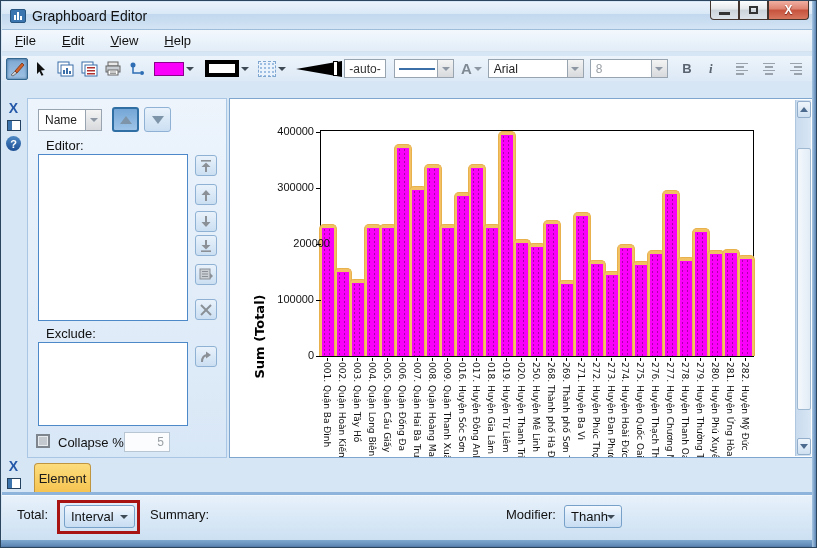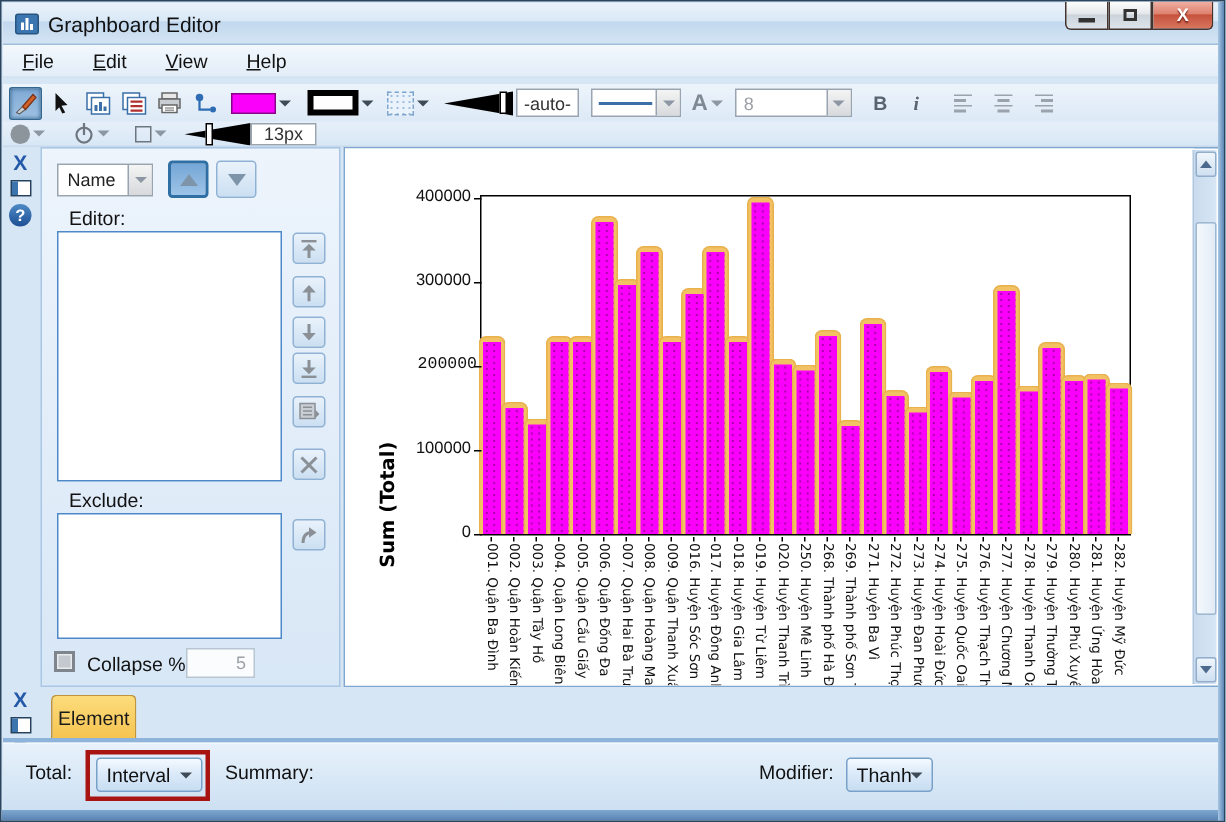--- a/index.html
+++ b/index.html
@@ -186,20 +186,26 @@
           <line x1="0" y1="2" x2="36" y2="2" stroke="#3A6FA8" stroke-width="2"></line>
         </svg>
       <span class="cbtn">
           <span class="dd-arrow gray" style="margin:0;"></span>
         </span>
     </div>
     <div class="tbtn" style="margin-left:6px;">
       <span style="font-size:15px;font-weight:bold;color:#7E8994;">A</span>
       <span class="dd-arrow gray"></span>
     </div>
+    <div class="combo-classic" style="width:96px;margin-left:4px;padding-left:5px;">
+      <span>Arial</span>
+      <span class="cbtn">
+          <span class="dd-arrow gray" style="margin:0;"></span>
+        </span>
+    </div>
     <div class="combo-classic" style="width:78px;margin-left:6px;padding-left:5px;color:#9AA0A6;">
       <span>8</span>
       <span class="cbtn">
           <span class="dd-arrow gray" style="margin:0;"></span>
         </span>
     </div>
     <div class="tbtn" style="margin-left:8px;">
         <span class="glyph-btn" style="font-weight:bold;">B</span>
       </div>
     <div class="tbtn">
@@ -224,46 +230,20 @@
     <div class="tbtn" style="margin-left:4px;">
       <span class="lines-icon" style="align-items:flex-end;">
           <span style="width:12px;"></span>
           <span style="width:8px;"></span>
           <span style="width:12px;"></span>
           <span style="width:8px;"></span>
         </span>
     </div>
   </div>
 
-  <div id="toolbar2">
-    <div class="tbtn" style="margin-left:4px;height:16px;">
-      <span style="width:13px;height:13px;border-radius:50%;background:#8C949C;display:inline-block;"></span>
-      <span class="dd-arrow gray"></span>
-    </div>
-    <div class="tbtn" style="margin-left:16px;height:16px;">
-      <svg width="14" height="14">
-          <circle cx="7" cy="8" r="5" fill="none" stroke="#6E7780" stroke-width="1.5"></circle>
-          <line x1="7" y1="0" x2="7" y2="8" stroke="#6E7780" stroke-width="1.5"></line>
-        </svg>
-      <span class="dd-arrow gray"></span>
-    </div>
-    <div class="tbtn" style="margin-left:14px;height:16px;">
-      <span style="width:11px;height:11px;border:1.5px solid #6E7780;display:inline-block;"></span>
-      <span class="dd-arrow gray"></span>
-    </div>
-    <div class="wedge" style="margin-left:10px;width:44px;height:15px;">
-      <svg width="44" height="15">
-          <polygon points="0,7.5 44,0 44,15" fill="#000"></polygon>
-        </svg>
-      <span class="handle" style="left:14px;top:0;"></span>
-    </div>
-    <div class="auto-box" style="width:44px;height:15px;margin-left:0;">
-      <span>13px</span>
-    </div>
-  </div>
 
   <div style="position:absolute;left:5px;top:100px;display:flex;flex-direction:column;gap:5px;align-items:center;">
     <span class="strip-x">X</span>
     <span class="strip-win"></span>
     <span class="strip-help">?</span>
   </div>
 
   <div style="position:absolute;left:5px;top:458px;display:flex;flex-direction:column;gap:5px;align-items:center;">
     <span class="strip-x">X</span>
     <span class="strip-win"></span>
@@ -469,21 +449,21 @@
         <div class="xtick-mark" style="left: 440.1px; top: 259px; position: absolute;"></div>
         <div class="xtick-mark" style="left: 455px; top: 259px; position: absolute;"></div>
         <div class="xtick-mark" style="left: 469.9px; top: 259px; position: absolute;"></div>
         <div class="xtick-mark" style="left: 484.8px; top: 259px; position: absolute;"></div>
         <div class="xtick-mark" style="left: 499.7px; top: 259px; position: absolute;"></div>
         <div class="xtick-mark" style="left: 514.6px; top: 259px; position: absolute;"></div>
         <div class="ytick-label" style="left: 0px; top: 250px;">0</div>
         <div class="ytick-mark" style="left: 86px; top: 257px;"></div>
         <div class="ytick-label" style="left: 0px; top: 194px;">100000</div>
         <div class="ytick-mark" style="left: 86px; top: 201px;"></div>
-        <div class="ytick-label" style="left: 4px; top: 138px; font-family: Liberation Mono, monospace;">200000</div>
+        <div class="ytick-label" style="left: 16px; top: 138px;">200000</div>
         <div class="ytick-mark" style="left: 86px; top: 145px;"></div>
         <div class="ytick-label" style="left: 0px; top: 82px;">300000</div>
         <div class="ytick-mark" style="left: 86px; top: 89px;"></div>
         <div class="ytick-label" style="left: 0px; top: 26px;">400000</div>
         <div class="ytick-mark" style="left: 86px; top: 33px;"></div>
       </div>
     <div id="vscroll">
       <div class="scroll-btn" style="top:1px;">
           <span class="tri-up-s"></span>
         </div>

